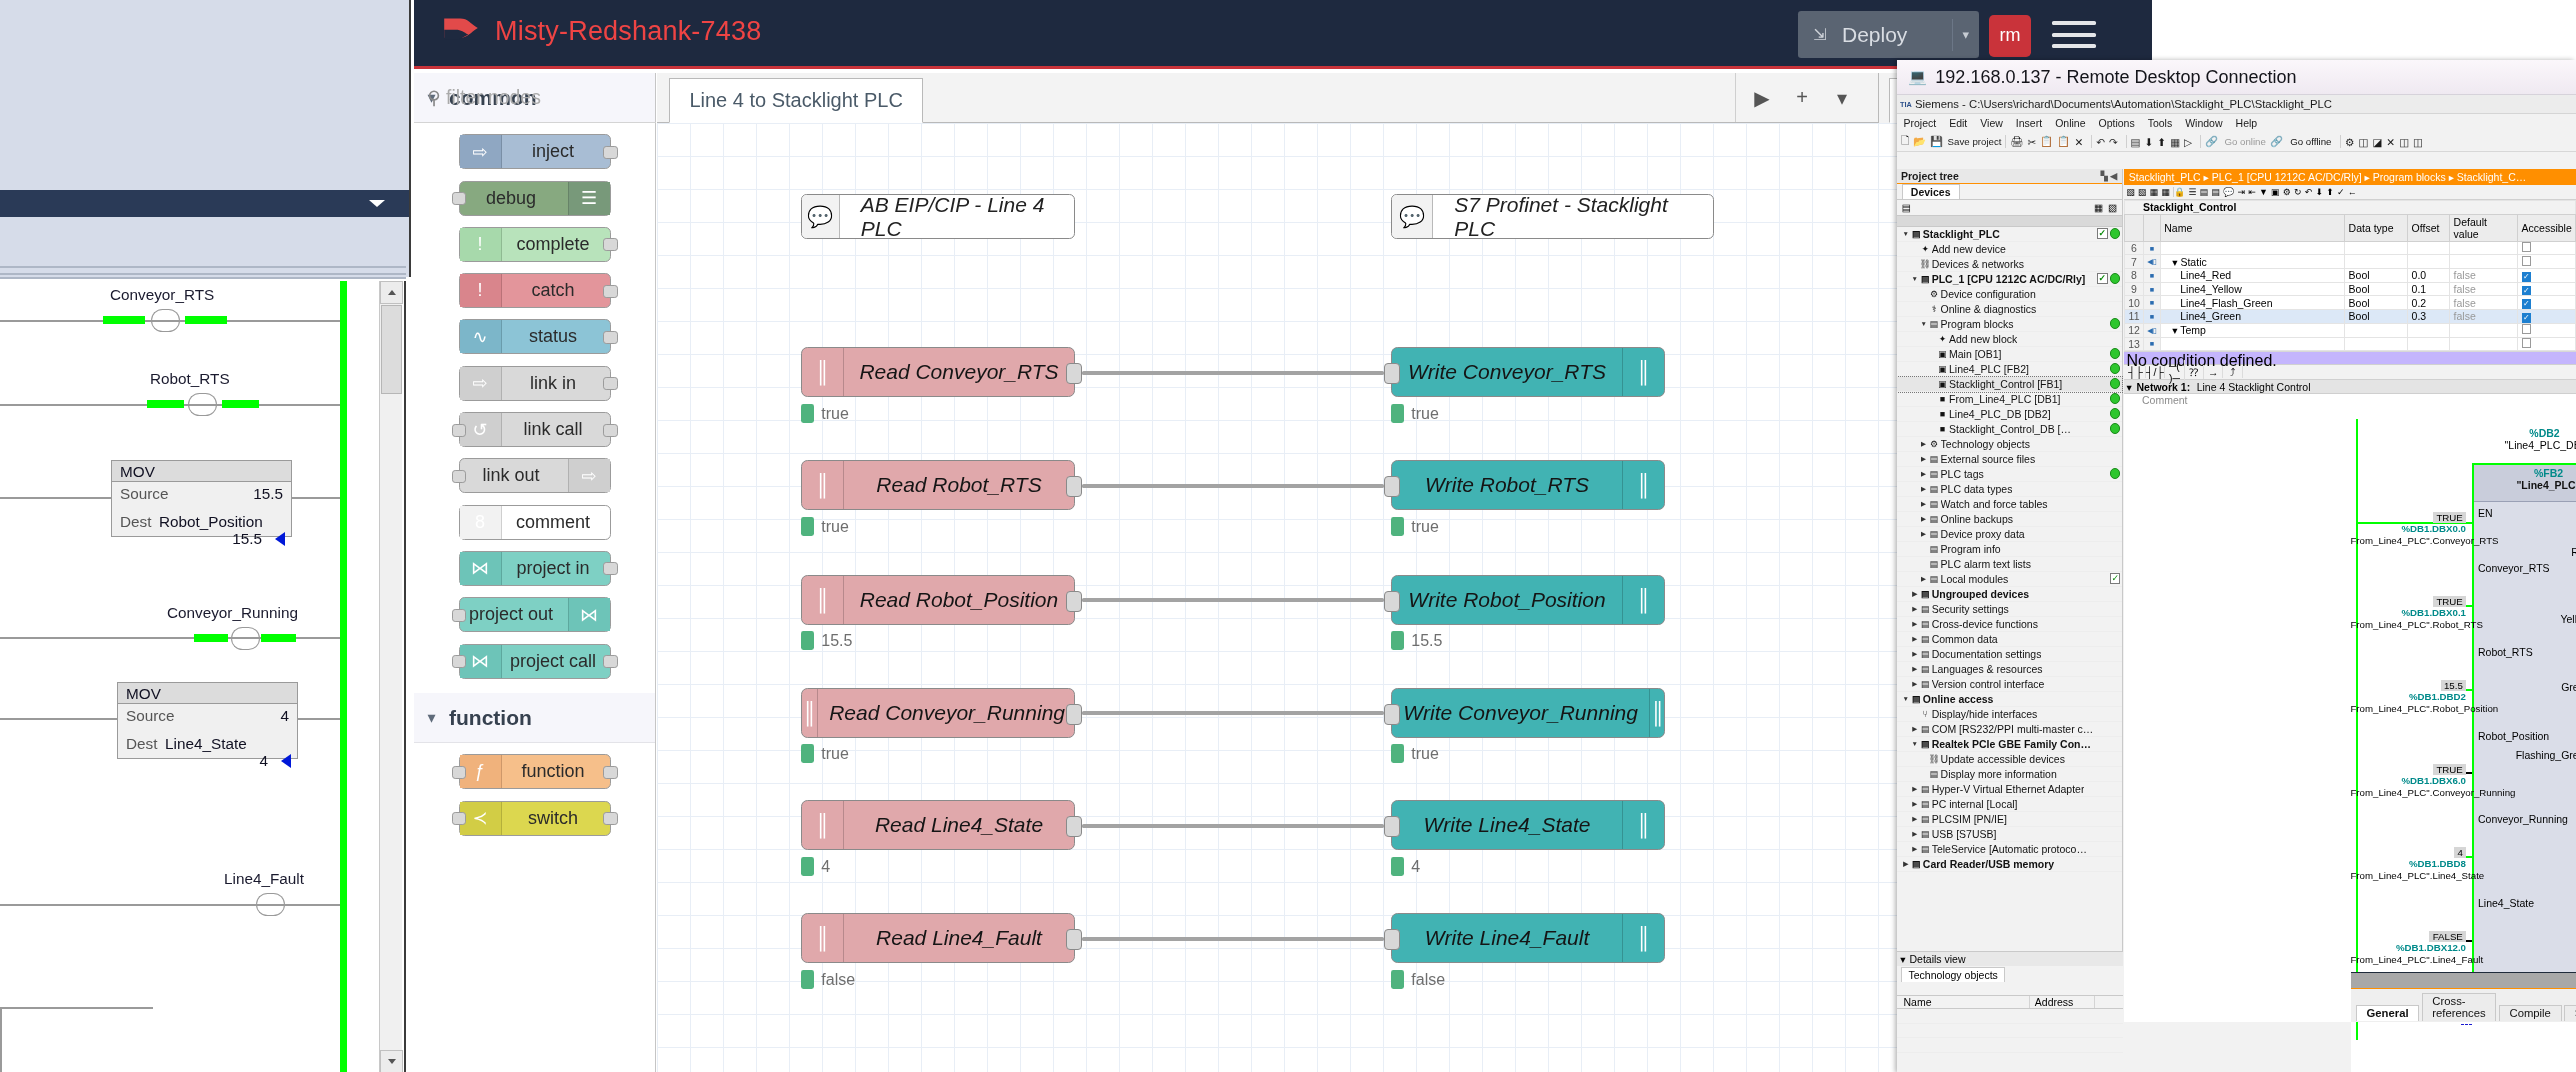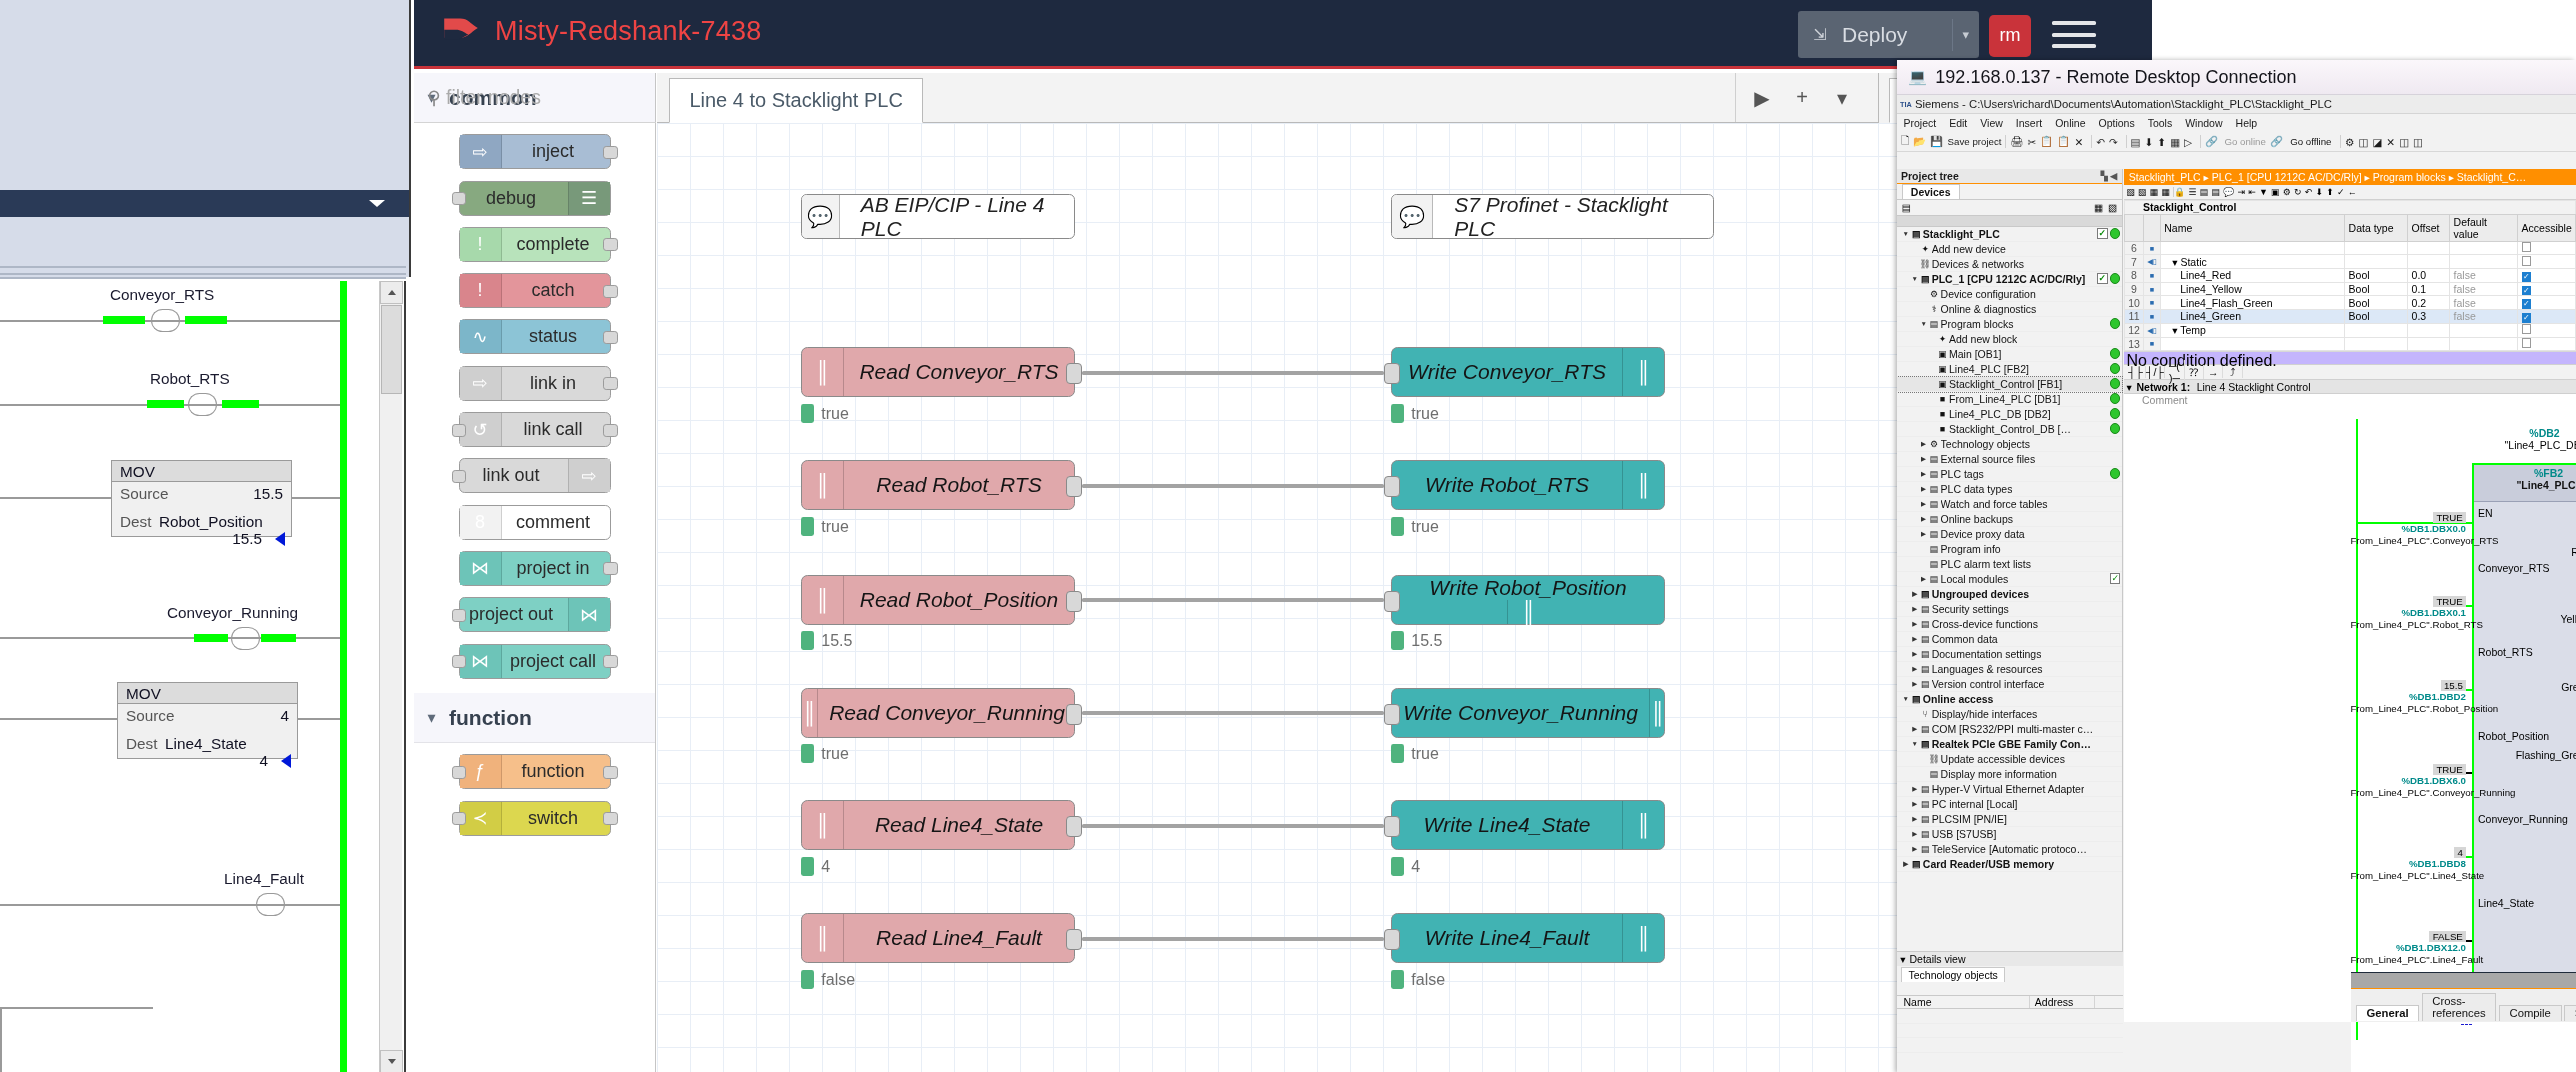--- a/index.html
+++ b/index.html
@@ -555,21 +555,21 @@
             </div>
             <div class="stat" style="left: 734px; top: 394px;">
               <span class="dot"></span>
               <span>true</span>
             </div>
             <div class="fnode read" style="left: 144px; top: 452px; width: 274px;">
               <span class="fic">║</span>
               <span class="ftx">Read Robot_Position</span>
               <span class="fport" style="right:-8px;"></span>
             </div>
-            <div class="fnode write" style="left: 734px; top: 452px; width: 274px; flex-direction: column;">
+            <div class="fnode write" style="left: 734px; top: 452px; width: 274px;">
               <span class="fport" style="left:-8px;"></span>
               <span class="ftx">Write Robot_Position</span>
               <span class="fic">║</span>
             </div>
             <div class="link" style="left: 425px; top: 475px; width: 302px;"></div>
             <div class="stat" style="left: 144px; top: 508px;">
               <span class="dot"></span>
               <span>15.5</span>
             </div>
             <div class="stat" style="left: 734px; top: 508px;">

